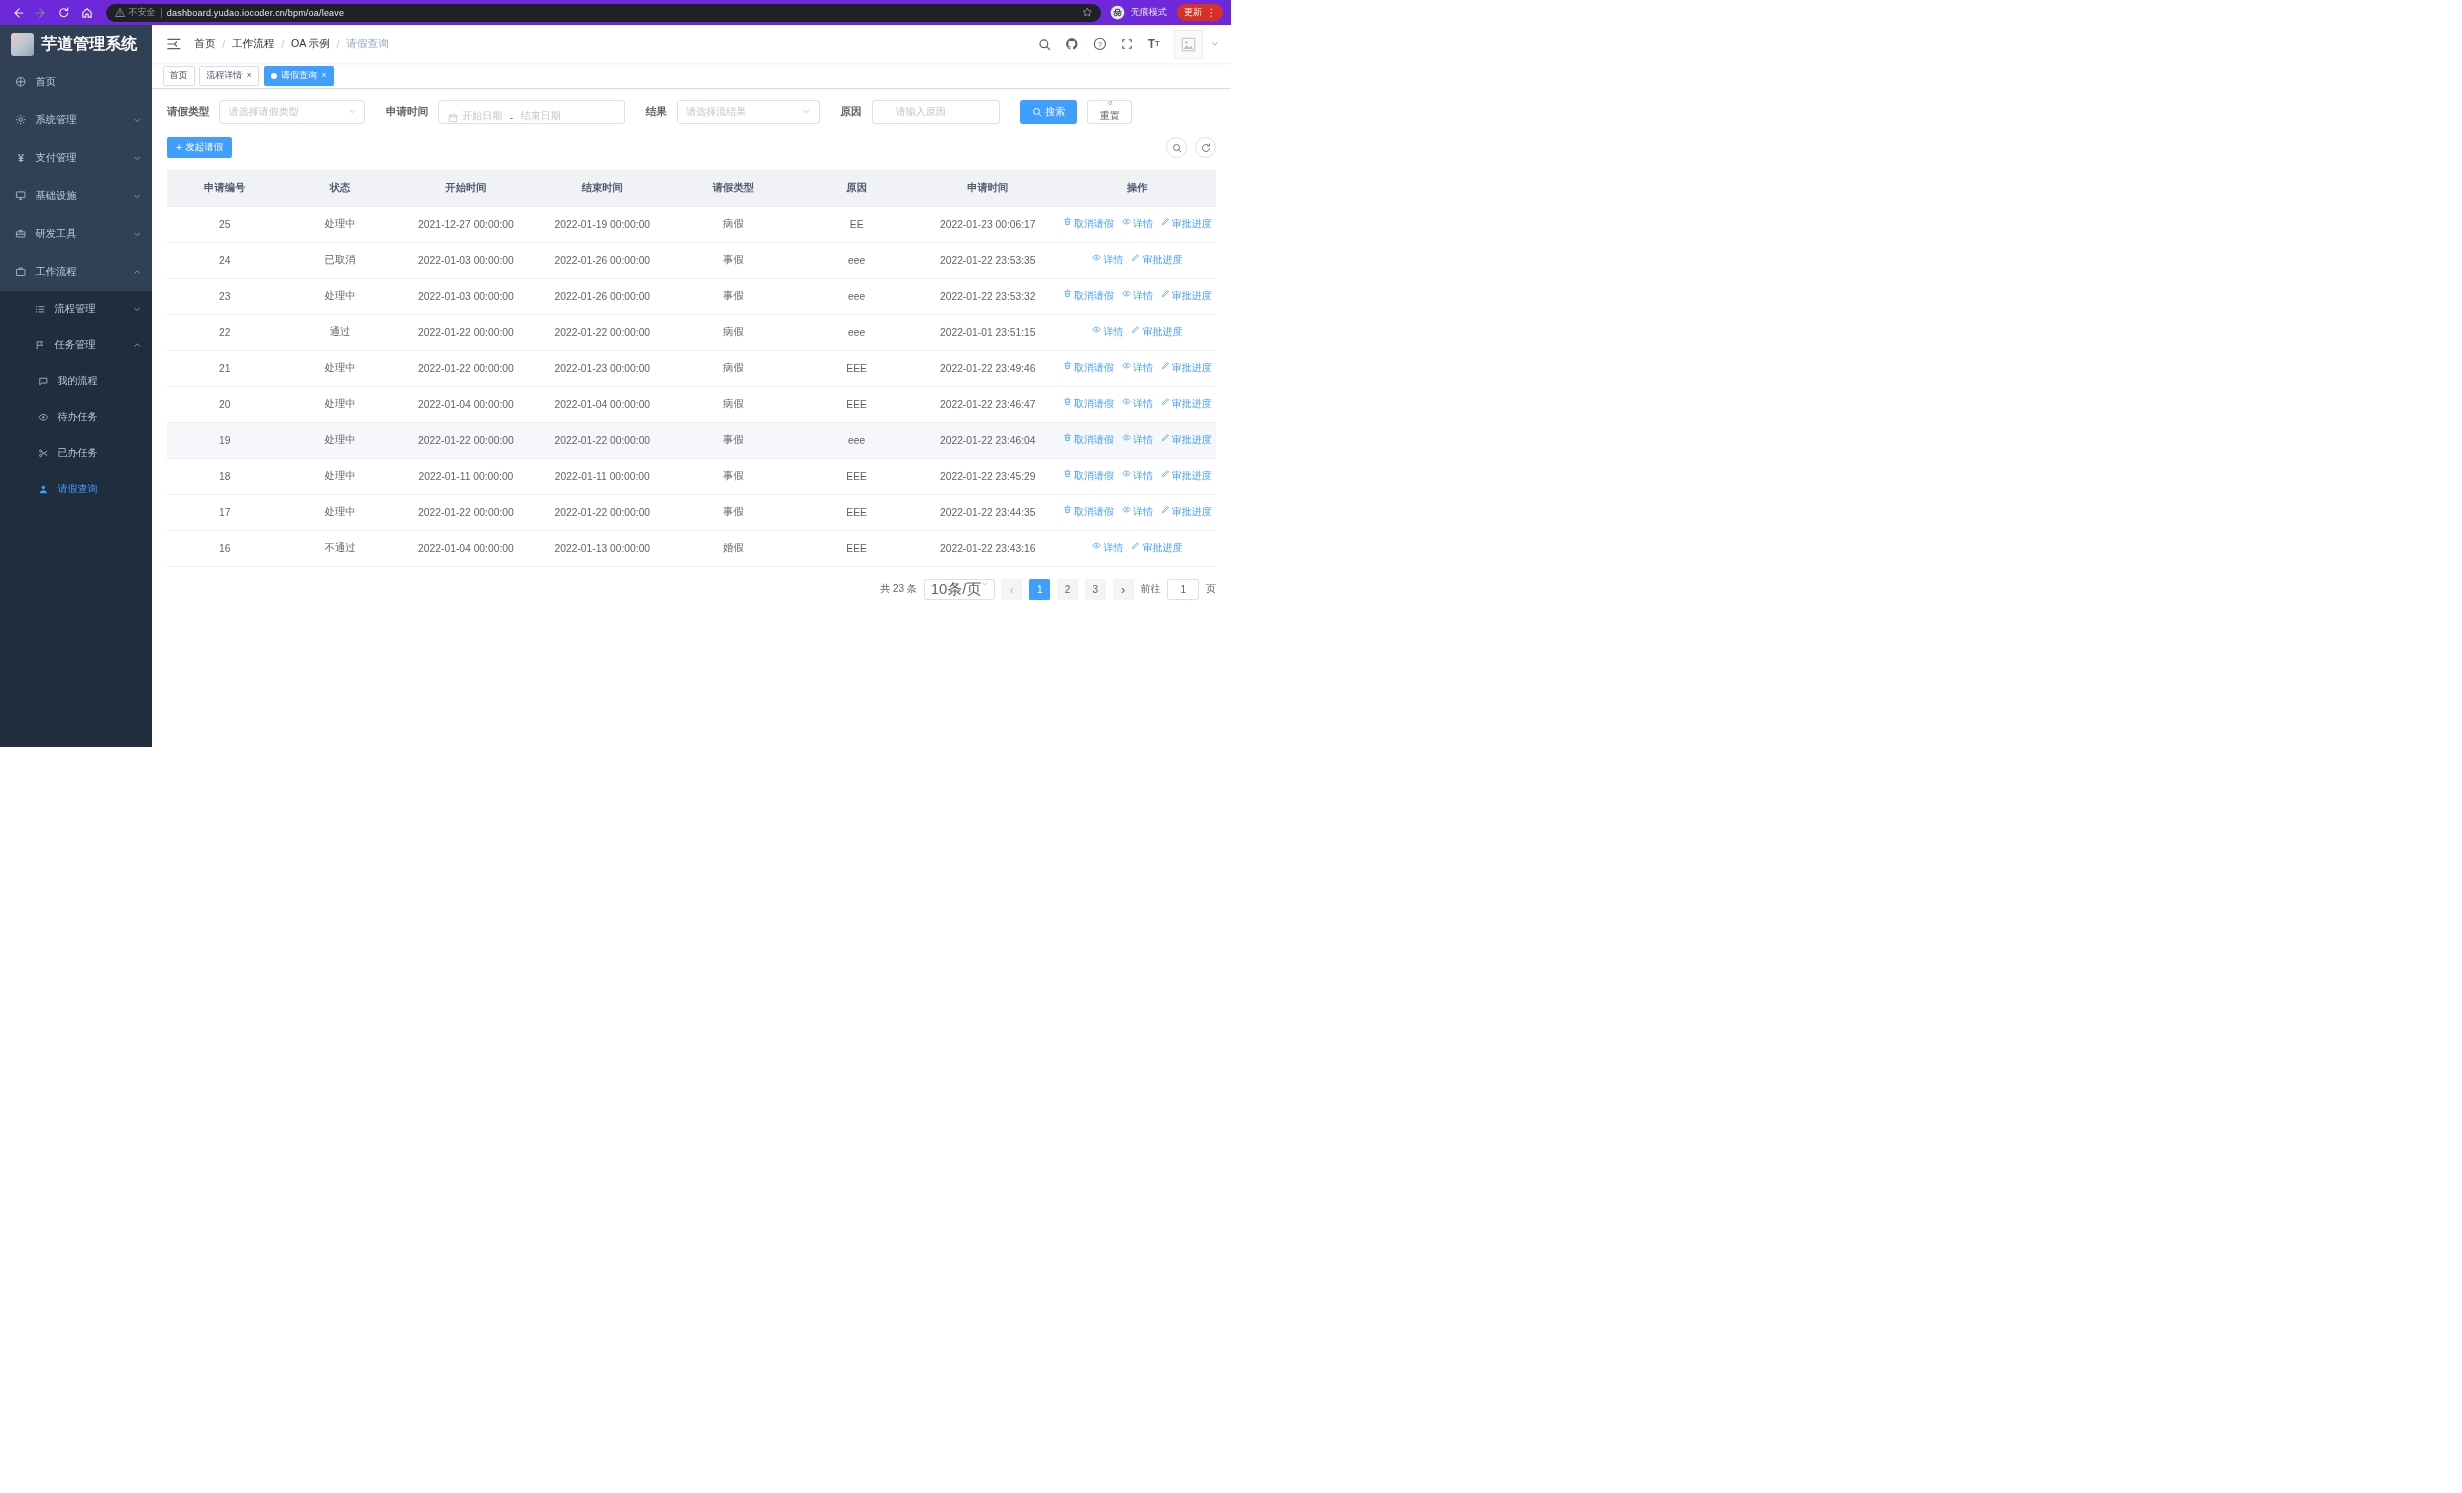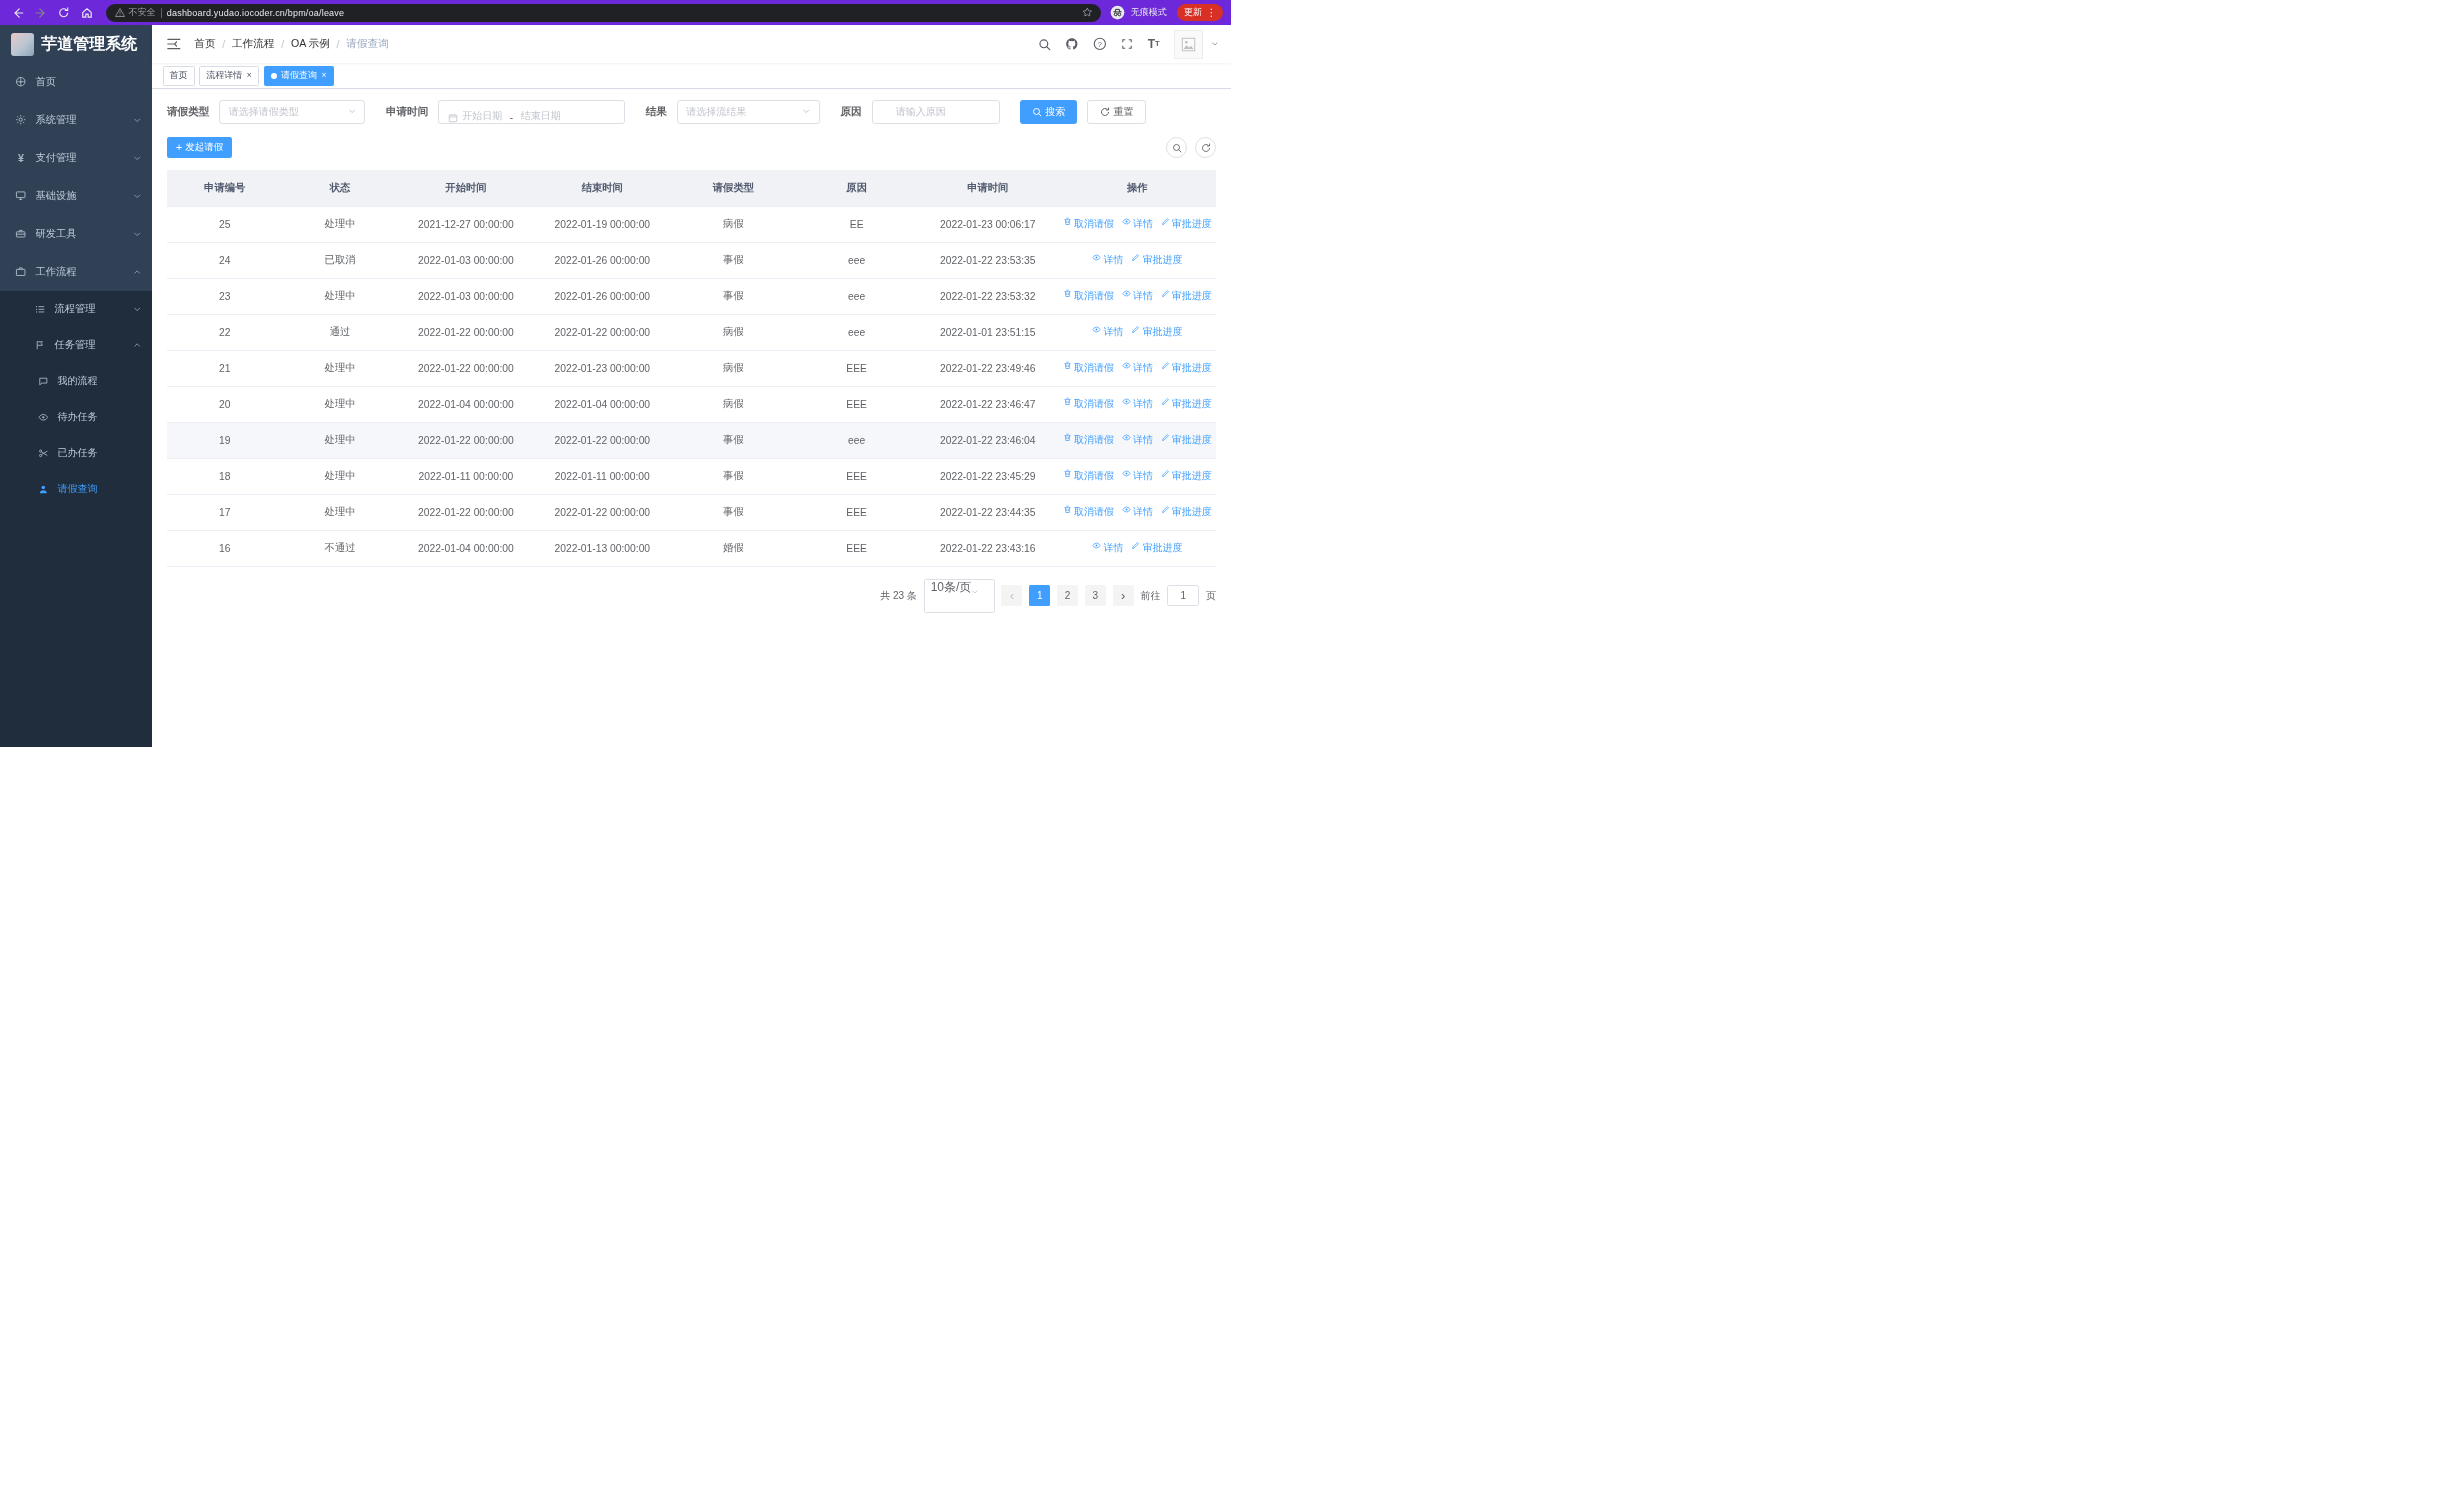--- a/index.html
+++ b/index.html
@@ -69,37 +69,37 @@
   .ctl .ph { flex:1; white-space:nowrap; overflow:hidden; }
   .sel-type { width:146px; }
   .sel-result { width:143px; }
   .date-ctl { width:187px; cursor:text;align-items:flex-end; }
   .date-ctl .dsep { color:#606266; padding:0 3px; }
   .date-ctl .dph { white-space:nowrap; }
   .txt-input { width:128px; height:24px; border:0.8px solid #dcdfe6; border-radius:3px; padding:0 23px; font-size:10px; color:#606266; font-family:inherit; outline:none; }
   .txt-input::placeholder { color:#c0c4cc; }
   .btn { height:24px; border:none; border-radius:3px; font-size:10px; display:inline-flex; align-items:center; gap:3.8px; padding:0 11.4px; cursor:pointer; font-family:inherit; }
   .btn.primary { background:#409eff; color:#fff; }
-  .btn.plain { background:#fff; color:#606266; border:0.8px solid #dcdfe6; margin-left:10.6px; }
+  .btn.plain { background:#fff; color:#606266; border:0.8px solid #dcdfe6; margin-left:10.6px;flex-direction:column; }
 
   .toolbar-row { margin-top:13.7px; display:flex; align-items:center; }
   .btn.create { height:21px; font-size:9.5px; padding:0 9px; border-radius:2.3px; background:#409eff; color:#fff; gap:3px; }
   .btn.create .plus { font-size:10.6px; line-height:1; }
   .tool-circles { margin-left:auto; display:flex; gap:7.6px; }
   .circle-btn { width:21px; height:21px; border-radius:50%; border:0.8px solid #dcdfe6; background:#fff; color:#606266; display:flex; align-items:center; justify-content:center; cursor:pointer; }
 
   table { width:100%; border-collapse:collapse; table-layout:fixed; margin-top:12px; }
   th { height:36px; background:#f0f2f5; color:#515a6e; font-size:10.3px; font-weight:bold; text-align:center; border-bottom:0.8px solid #ebeef5; white-space:nowrap; }
   td { height:36px; color:#606266; font-size:10.3px; text-align:center; border-bottom:0.8px solid #ebeef5; white-space:nowrap; overflow:hidden; }
   tr.hl td { background:#f5f7fa; }
   td.ops { padding:0; }
   .op { color:#409eff; font-size:10px; margin:0 3.8px; display:inline-flex; align-items:flex-start; gap:2.3px; cursor:pointer; white-space:nowrap; }
 
   .pagination { display:flex; align-items:center; justify-content:flex-end; margin-top:12px; gap:6.8px; font-size:10px; color:#606266; }
-  .psize { width:71px; height:21px; border:0.8px solid #dcdfe6; border-radius:2.3px; display:flex; align-items:flex-end; padding:16px 6px; font-size:12px; color:#606266; cursor:pointer; }
+  .psize { width:71px; height:21px; border:0.8px solid #dcdfe6; border-radius:2.3px; display:flex; align-items:flex-start; padding:0 6px; font-size:15px; color:#606266; cursor:pointer; }
   .psize span { flex:1; white-space:nowrap; }
   .pbtn { min-width:21px; height:21px; background:#f4f4f5; border-radius:1.5px; display:flex; align-items:center; justify-content:center; color:#606266; cursor:pointer; font-size:10px; padding:0 3px; }
   .pbtn.arrow { font-size:13px; line-height:1; }
   .pbtn.disabled { color:#c0c4cc; }
   .pbtn.active { background:#409eff; color:#fff; }
   .pinput { width:32px; height:21px; border:0.8px solid #dcdfe6; border-radius:2.3px; text-align:center; font-size:10px; color:#606266; outline:none; font-family:inherit; }
 </style>
 </head>
 <body>
 

